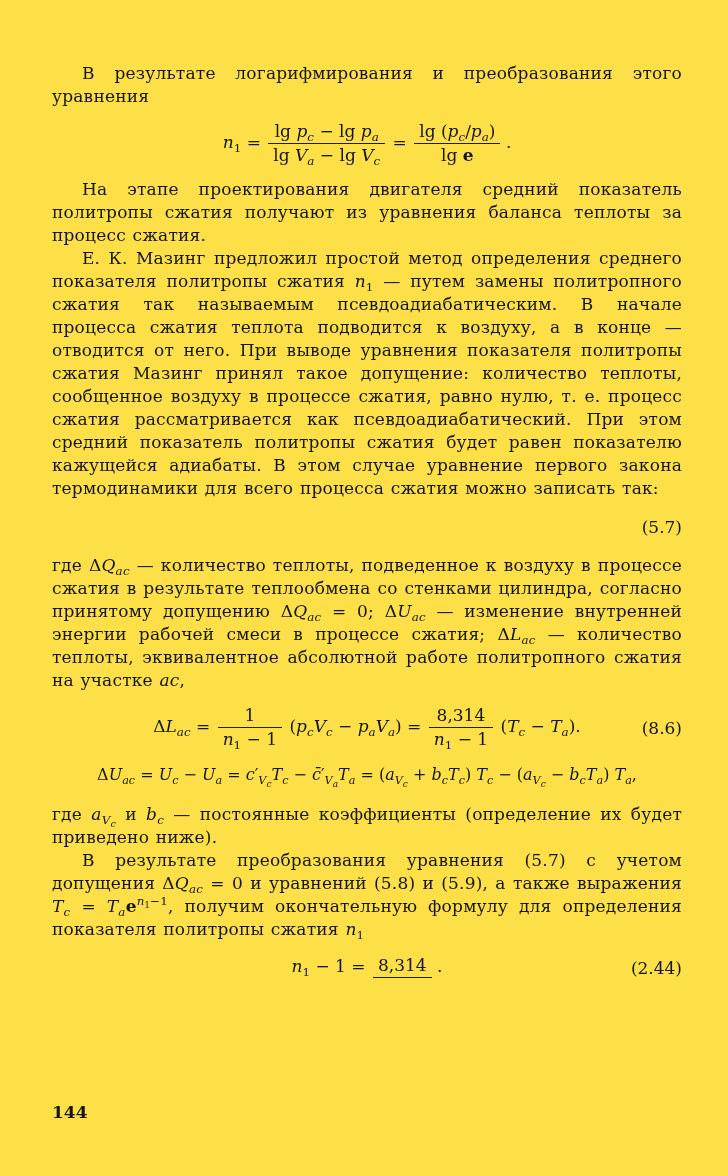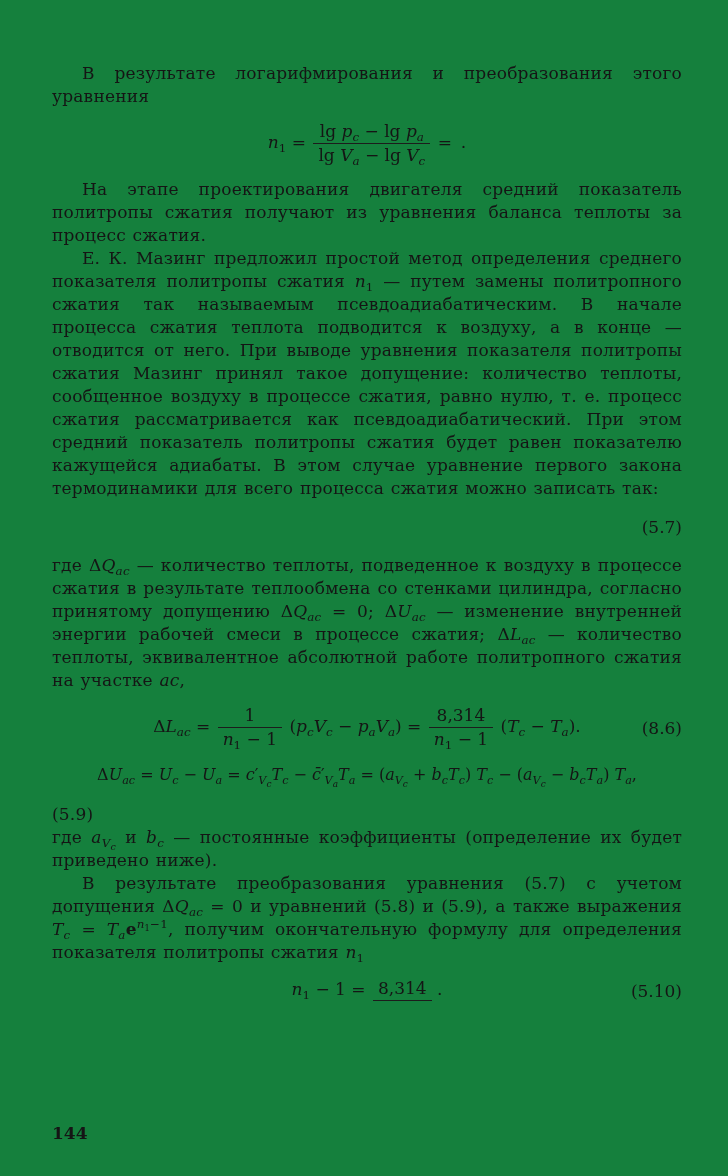--- a/index.html
+++ b/index.html
@@ -1,21 +1,21 @@
 <!DOCTYPE html>
 <html><head>
 <meta charset="utf-8">
 <style>
   html, body { margin: 0; padding: 0; background: #9a9a9a; }
   .page {
     position: relative;
     width: 728px;
     height: 1176px;
     margin: 0 auto;
-    background: #15803d;
+    background: #fde047;
     box-sizing: border-box;
     padding: 62px 46px 0 52px;
     display: flex;
     flex-direction: column;
     color: #151515;
     font-family: "DejaVu Serif", "Liberation Serif", serif;
     font-size: 17px;
     line-height: 23px;
     box-shadow: 0 0 14px rgba(0,0,0,.35);
     justify-content: space-between;
@@ -61,34 +61,34 @@
     border-bottom: 1.4px solid #1c1c1c;
     padding: 0 5px 2px;
   }
   .frac .den {
     display: block;
     padding: 2px 5px 0;
   }
   .eq-wide { font-size: 16px; letter-spacing: 0; }
   .footer {
     margin-top: auto;
-    padding-bottom: 31px;
+    padding-bottom: 52px;
   }
   .page-num { font-weight: bold; font-size: 17px; }
 </style>
 </head>
 <body>
 
 <div class="page">
   <div class="content">
 
     <p class="para indent">В результате логарифмирования и преобразования этого уравнения</p>
 
     <div class="eq-row">
-      <span class="eq"><i>n</i><sub>1</sub> = <span class="frac"><span class="num">lg <i>p<sub>c</sub></i> − lg <i>p<sub>a</sub></i></span><span class="den">lg <i>V<sub>a</sub></i> − lg <i>V<sub>c</sub></i></span></span> =  .</span>
+      <span class="eq"><i>n</i><sub>1</sub> = <span class="frac"><span class="num">lg <i>p<sub>c</sub></i> − lg <i>p<sub>a</sub></i></span><span class="den">lg <i>V<sub>a</sub></i> − lg <i>V<sub>c</sub></i></span></span> = <span class="frac"><span class="num">lg (<i>p<sub>c</sub></i>/<i>p<sub>a</sub></i>)</span><span class="den">lg <b>e</b></span></span> .</span>
     </div>
 
     <p class="para indent">На этапе проектирования двигателя средний показатель политропы сжатия получают из уравнения баланса теплоты за процесс сжатия.</p>
 
     <p class="para indent">Е. К. Мазинг предложил простой метод определения среднего показателя политропы сжатия <i>n</i><sub>1</sub> — путем замены политропного сжатия так называемым псевдоадиабатическим. В начале процесса сжатия теплота подводится к воздуху, а в конце — отводится от него. При выводе уравнения показателя политропы сжатия Мазинг принял такое допущение: количество теплоты, сообщенное воздуху в процессе сжатия, равно нулю, т. е. процесс сжатия рассматривается как псевдоадиабатический. При этом средний показатель политропы сжатия будет равен показателю кажущейся адиабаты. В этом случае уравнение первого закона термодинамики для всего процесса сжатия можно записать так:</p>
 
     <div class="eq-row">
       <span class="eq-num">(5.7)</span>
     </div>
 
@@ -96,29 +96,28 @@
 
     <div class="eq-row">
       <span class="eq">Δ<i>L<sub>ac</sub></i> = <span class="frac"><span class="num">1</span><span class="den"><i>n</i><sub>1</sub> − 1</span></span> (<i>p<sub>c</sub></i><i>V<sub>c</sub></i> − <i>p<sub>a</sub></i><i>V<sub>a</sub></i>) = <span class="frac"><span class="num">8,314</span><span class="den"><i>n</i><sub>1</sub> − 1</span></span> (<i>T<sub>c</sub></i> − <i>T<sub>a</sub></i>).</span>
       <span class="eq-num">(8.6)</span>
     </div>
 
 
     <div class="eq-row">
       <span class="eq eq-wide">Δ<i>U<sub>ac</sub></i> = <i>U<sub>c</sub></i> − <i>U<sub>a</sub></i> = <i>c</i>′<sub><i>V<sub>c</sub></i></sub><i>T<sub>c</sub></i> − <i>c̄</i>′<sub><i>V<sub>a</sub></i></sub><i>T<sub>a</sub></i> = (<i>a</i><sub><i>V<sub>c</sub></i></sub> + <i>b<sub>c</sub></i><i>T<sub>c</sub></i>) <i>T<sub>c</sub></i> − (<i>a</i><sub><i>V<sub>c</sub></i></sub> − <i>b<sub>c</sub></i><i>T<sub>a</sub></i>) <i>T<sub>a</sub></i>,</span>
     </div>
-    <p class="para eq-num-line">(5.9)</p>
 
     <p class="para">где <i>a</i><sub><i>V<sub>c</sub></i></sub> и <i>b<sub>c</sub></i> — постоянные коэффициенты (определение их будет приведено ниже).</p>
 
     <p class="para indent">В результате преобразования уравнения (5.7) с учетом допущения Δ<i>Q<sub>ac</sub></i> = 0 и уравнений (5.8) и (5.9), а также выражения <i>T<sub>c</sub></i> = <i>T<sub>a</sub></i><b>e</b><sup><i>n</i><sub>1</sub>−1</sup>, получим окончательную формулу для определения показателя политропы сжатия <i>n</i><sub>1</sub></p>
 
     <div class="eq-row">
       <span class="eq"><i>n</i><sub>1</sub> − 1 = <span class="frac"><span class="num">8,314</span></span> .</span>
-      <span class="eq-num">(5.10)</span>
+      <span class="eq-num">(2.44)</span>
     </div>
 
   </div>
 
   <div class="footer">
     <span class="page-num">144</span>
   </div>
 </div>
 
 </body></html>

